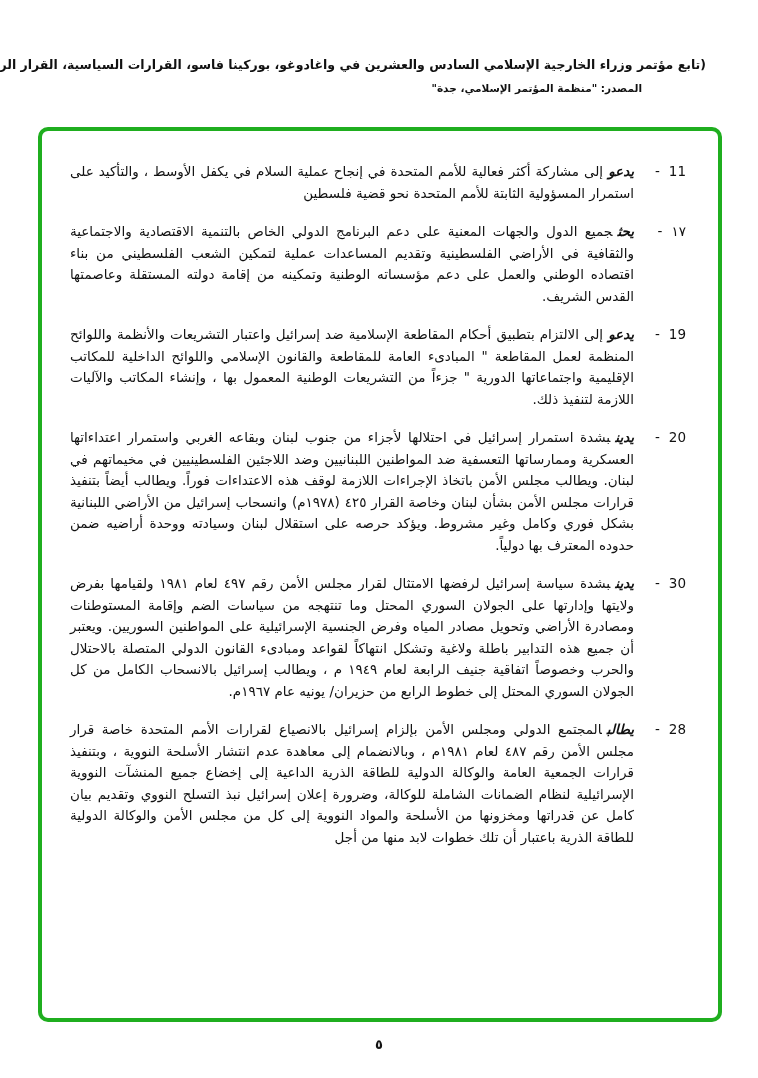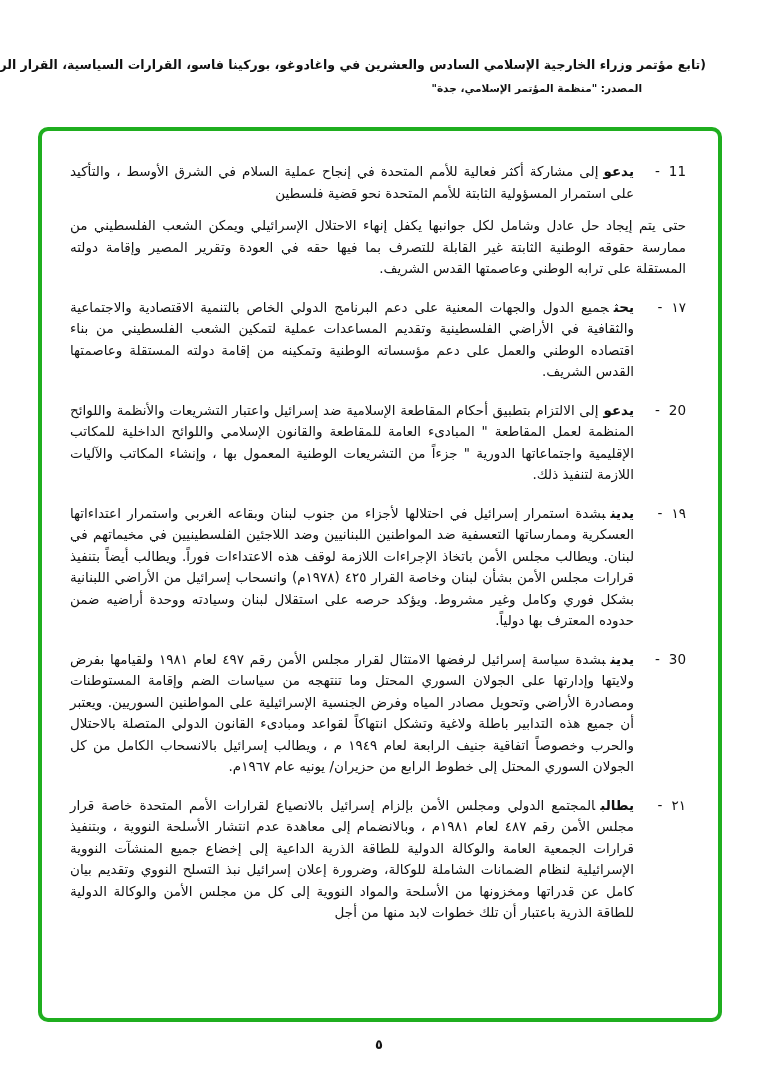--- a/index.html
+++ b/index.html
@@ -39,21 +39,21 @@
   .num{
     flex:0 0 52px;
     display:flex;
     gap:9px;
     white-space:nowrap;
   }
   .text{
     flex:1;
     text-align:justify;
   }
-  .lead{font-weight:bold;margin-left:5px;}
+  .lead{font-weight:bold;margin-left:5px;font-style:italic;}
   .cont{
     margin:11px 0 0 0;
     text-align:justify;
   }
   .page-number{
     position:absolute;
     bottom:26px;left:0;right:0;
     text-align:center;
     font-size:13px;font-weight:bold;
   }
@@ -70,54 +70,53 @@
 
   <div class="frame" style="border-color: rgb(31, 174, 31);">
 
     <div class="item">
       <div class="row">
         <div class="num">
           <span>11</span>
           <span>-</span>
         </div>
         <div class="text">
-          <span class="lead">يدعو</span><span>إلى مشاركة أكثر فعالية للأمم المتحدة في إنجاح عملية السلام في الشرق الأوسط ، والتأكيد على استمرار المسؤولية الثابتة للأمم المتحدة نحو قضية فلسطين</span>
+          <span class="lead">يدعو</span><span>إلى مشاركة أكثر فعالية للأمم المتحدة في إنجاح عملية السلام في يكفل الأوسط ، والتأكيد على استمرار المسؤولية الثابتة للأمم المتحدة نحو قضية فلسطين</span>
         </div>
       </div>
-      <p class="cont">حتى يتم إيجاد حل عادل وشامل لكل جوانبها يكفل إنهاء الاحتلال الإسرائيلي ويمكن الشعب الفلسطيني من ممارسة حقوقه الوطنية الثابتة غير القابلة للتصرف بما فيها حقه في العودة وتقرير المصير وإقامة دولته المستقلة على ترابه الوطني وعاصمتها القدس الشريف.</p>
     </div>
 
     <div class="item">
       <div class="row">
         <div class="num">
           <span>١٧</span>
           <span>-</span>
         </div>
         <div class="text">
           <span class="lead">يحث</span><span>جميع الدول والجهات المعنية على دعم البرنامج الدولي الخاص بالتنمية الاقتصادية والاجتماعية والثقافية في الأراضي الفلسطينية وتقديم المساعدات عملية لتمكين الشعب الفلسطيني من بناء اقتصاده الوطني والعمل على دعم مؤسساته الوطنية وتمكينه من إقامة دولته المستقلة وعاصمتها القدس الشريف.</span>
         </div>
       </div>
     </div>
 
     <div class="item">
       <div class="row">
         <div class="num">
-          <span>20</span>
+          <span>19</span>
           <span>-</span>
         </div>
         <div class="text">
           <span class="lead">يدعو</span><span>إلى الالتزام بتطبيق أحكام المقاطعة الإسلامية ضد إسرائيل واعتبار التشريعات والأنظمة واللوائح المنظمة لعمل المقاطعة " المبادىء العامة للمقاطعة والقانون الإسلامي واللوائح الداخلية للمكاتب الإقليمية واجتماعاتها الدورية " جزءاً من التشريعات الوطنية المعمول بها ، وإنشاء المكاتب والآليات اللازمة لتنفيذ ذلك.</span>
         </div>
       </div>
     </div>
 
     <div class="item">
       <div class="row">
         <div class="num">
-          <span>١٩</span>
+          <span>20</span>
           <span>-</span>
         </div>
         <div class="text">
           <span class="lead">يدين</span><span>بشدة استمرار إسرائيل في احتلالها لأجزاء من جنوب لبنان وبقاعه الغربي واستمرار اعتداءاتها العسكرية وممارساتها التعسفية ضد المواطنين اللبنانيين وضد اللاجئين الفلسطينيين في مخيماتهم في لبنان. ويطالب مجلس الأمن باتخاذ الإجراءات اللازمة لوقف هذه الاعتداءات فوراً. ويطالب أيضاً بتنفيذ قرارات مجلس الأمن بشأن لبنان وخاصة القرار ٤٢٥ (١٩٧٨م) وانسحاب إسرائيل من الأراضي اللبنانية بشكل فوري وكامل وغير مشروط. ويؤكد حرصه على استقلال لبنان وسيادته ووحدة أراضيه ضمن حدوده المعترف بها دولياً.</span>
         </div>
       </div>
     </div>
 
     <div class="item">
       <div class="row">
@@ -127,21 +126,21 @@
         </div>
         <div class="text">
           <span class="lead">يدين</span><span>بشدة سياسة إسرائيل لرفضها الامتثال لقرار مجلس الأمن رقم ٤٩٧ لعام ١٩٨١ ولقيامها بفرض ولايتها وإدارتها على الجولان السوري المحتل وما تنتهجه من سياسات الضم وإقامة المستوطنات ومصادرة الأراضي وتحويل مصادر المياه وفرض الجنسية الإسرائيلية على المواطنين السوريين. ويعتبر أن جميع هذه التدابير باطلة ولاغية وتشكل انتهاكاً لقواعد ومبادىء القانون الدولي المتصلة بالاحتلال والحرب وخصوصاً اتفاقية جنيف الرابعة لعام ١٩٤٩ م ، ويطالب إسرائيل بالانسحاب الكامل من كل الجولان السوري المحتل إلى خطوط الرابع من حزيران/ يونيه عام ١٩٦٧م.</span>
         </div>
       </div>
     </div>
 
     <div class="item">
       <div class="row">
         <div class="num">
-          <span>٢١</span>
+          <span>28</span>
           <span>-</span>
         </div>
         <div class="text">
           <span class="lead">يطالب</span><span>المجتمع الدولي ومجلس الأمن بإلزام إسرائيل بالانصياع لقرارات الأمم المتحدة خاصة قرار مجلس الأمن رقم ٤٨٧ لعام ١٩٨١م ، وبالانضمام إلى معاهدة عدم انتشار الأسلحة النووية ، وبتنفيذ قرارات الجمعية العامة والوكالة الدولية للطاقة الذرية الداعية إلى إخضاع جميع المنشآت النووية الإسرائيلية لنظام الضمانات الشاملة للوكالة، وضرورة إعلان إسرائيل نبذ التسلح النووي وتقديم بيان كامل عن قدراتها ومخزونها من الأسلحة والمواد النووية إلى كل من مجلس الأمن والوكالة الدولية للطاقة الذرية باعتبار أن تلك خطوات لابد منها من أجل</span>
         </div>
       </div>
     </div>
 
   </div>
 

